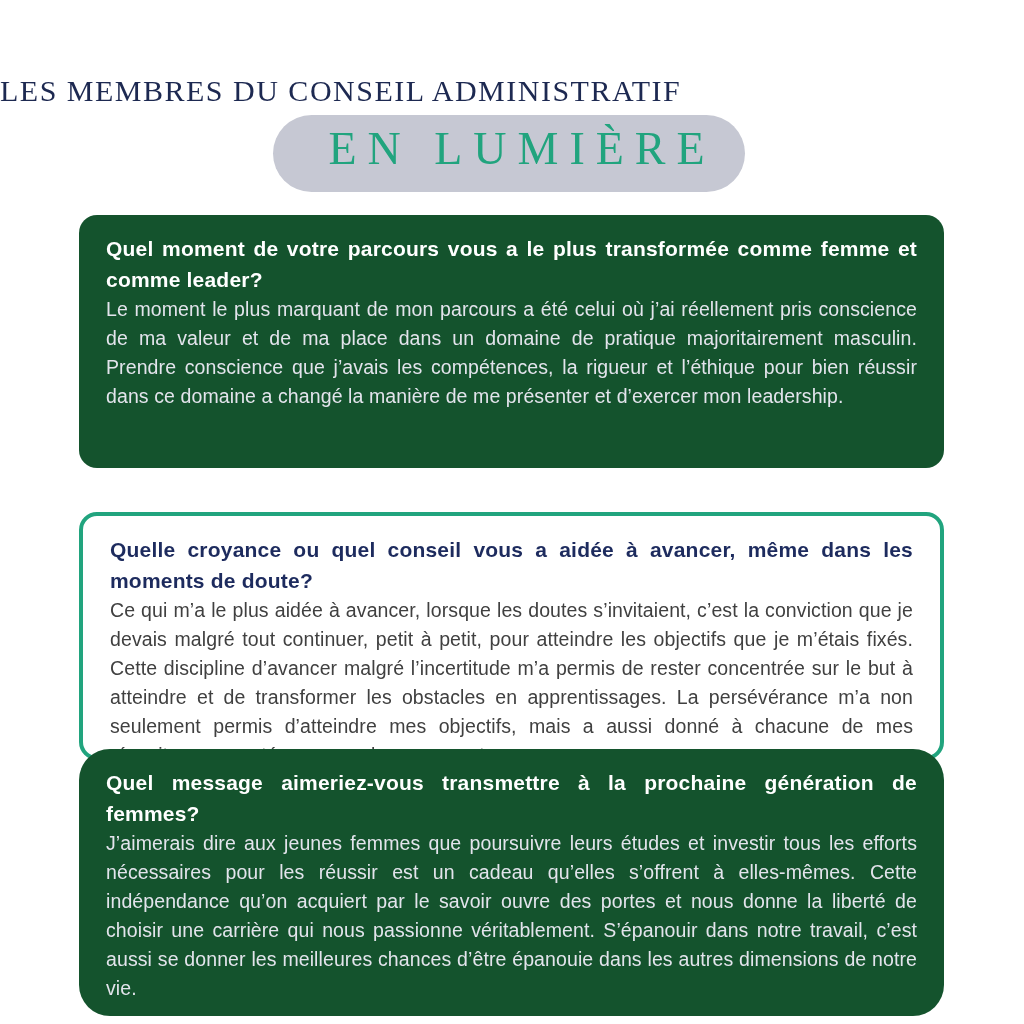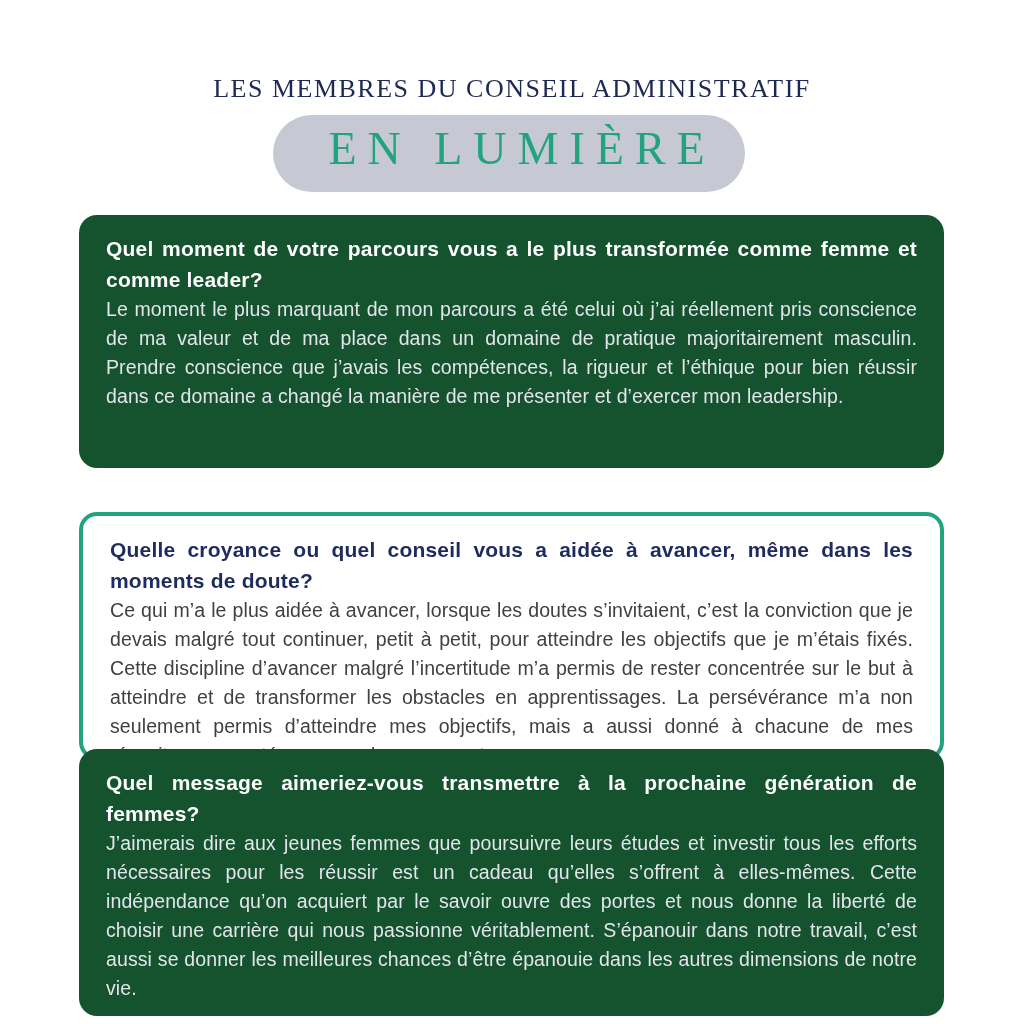--- a/index.html
+++ b/index.html
@@ -22,23 +22,23 @@
     height: 77px;
     background: #c6c8d3;
     border-radius: 39px;
     z-index: 1;
   }
   .title-line1 {
     position: absolute;
     left: 0;
     top: 74px;
     width: 1024px;
-    text-align: center;
+    text-align: left;
     font-family: "Liberation Serif", serif;
-    font-size: 26px;
+    font-size: 30px;
     font-weight: 500;
     letter-spacing: 1.5px;
     color: #1d2951;
     z-index: 2;
     white-space: nowrap;
   }
   .title-line2 {
     position: absolute;
     left: 0;
     top: 122px;
@@ -85,21 +85,21 @@
     text-align: justify;
     letter-spacing: 0.1px;
   }
   .card--navy .card-question { color: #ffffff; }
   .card--navy .card-answer  { color: #e3e4ec; }
   .card--outline .card-question { color: #1d2b5e; }
   .card--outline .card-answer  { color: #404040; }
 
   .card-1 { top: 215px; height: 253px; }
   .card-2 { top: 485px; height: 248px; }
-  .card-3 { top: 749px; height: 267px; }
+  .card-3 { top: 749px; height: 267px; border-radius: 31px; }
 </style>
 </head>
 <body>
 
 <div class="canvas">
 
   <div class="highlight-pill"></div>
   <div class="title-line1">LES MEMBRES DU CONSEIL ADMINISTRATIF</div>
   <div class="title-line2">EN LUMIÈRE</div>
 

